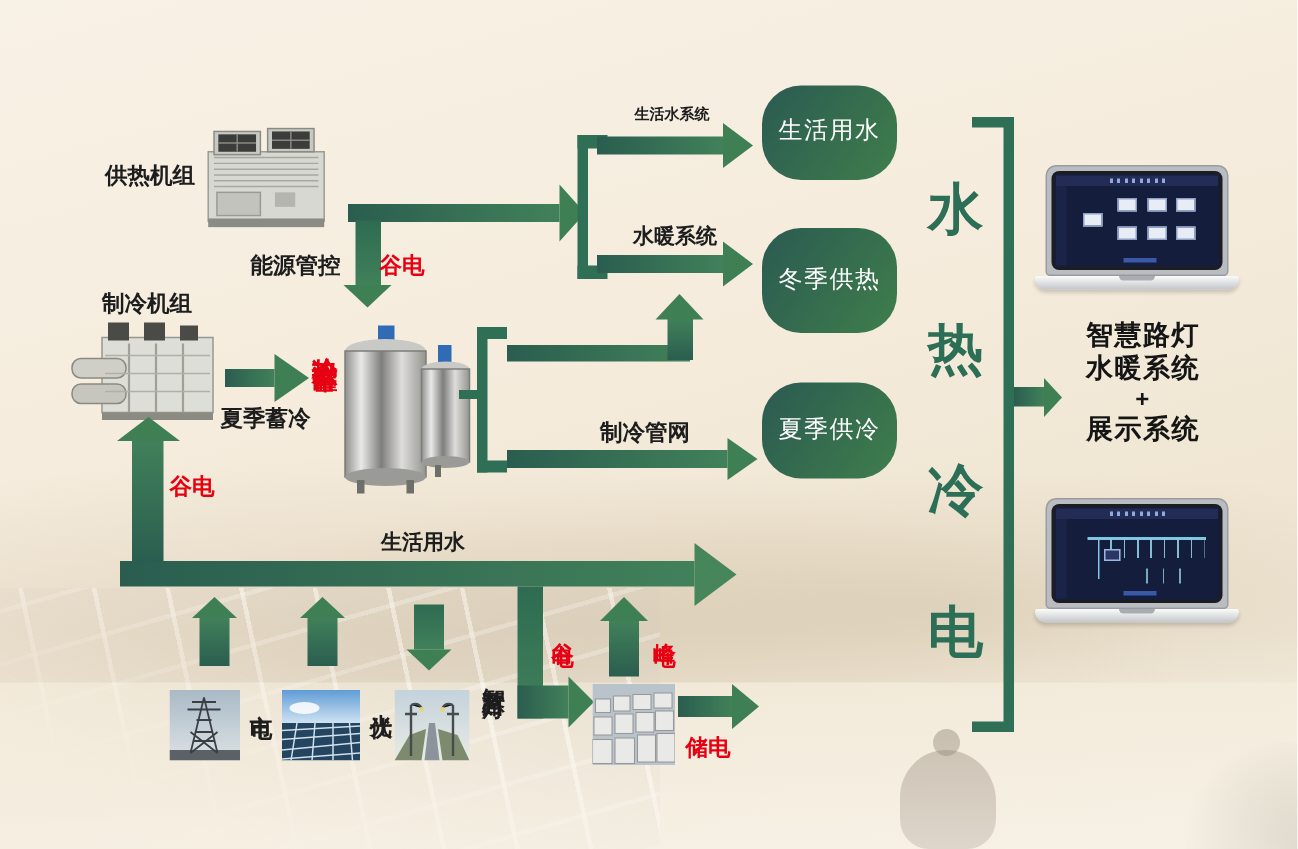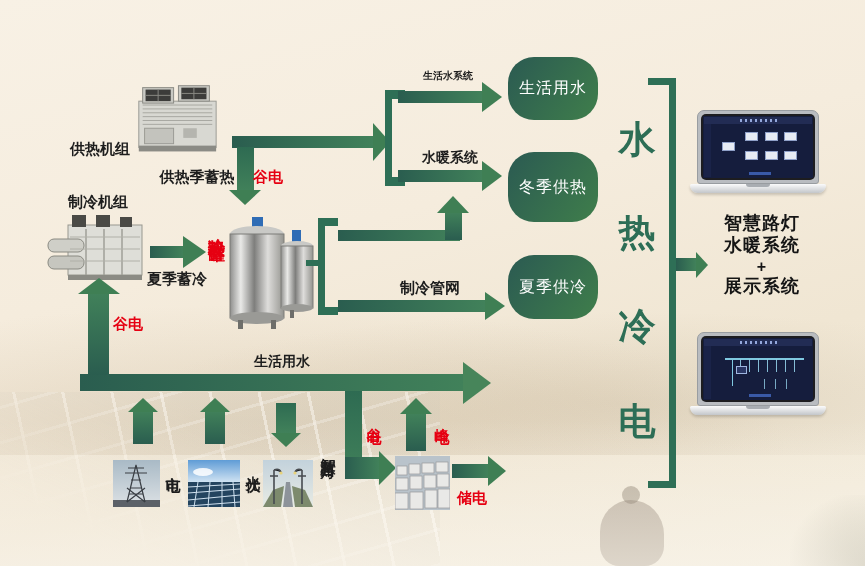--- a/index.html
+++ b/index.html
@@ -74,36 +74,36 @@
 
 <div id="canvas">
 
   <div class="bg bg-haze"></div>
   <div class="bg bg-solar"></div>
   <div class="bg bg-person-head"></div>
   <div class="bg bg-person-body"></div>
   <div class="bg bg-corner"></div>
   <div class="bg bg-bottomwash"></div>
 
-  <div class="lbl ctr" style="left:100px;top:108px;margin-top:32px;">供热机组</div>
+  <div class="lbl ctr" style="left:100px;top:108px;">供热机组</div>
   <div class="abs" style="left:133px;top:83px;">
     <svg width="87" height="75" viewBox="0 0 90 76">
       <rect x="6" y="18" width="80" height="48" fill="#d8d8d2" stroke="#9a9a94"></rect>
       <rect x="10" y="4" width="32" height="16" fill="#c9c9c3" stroke="#8a8a84"></rect>
       <rect x="47" y="2" width="32" height="16" fill="#c9c9c3" stroke="#8a8a84"></rect>
       <rect x="13" y="6" width="26" height="12" fill="#3c3c3a"></rect>
       <rect x="50" y="4" width="26" height="12" fill="#3c3c3a"></rect>
       <path d="M13 12h26 M50 10h26 M26 6v12 M63 4v12" stroke="#8a8a84" stroke-width="1"></path>
       <path d="M10 22h72 M10 26h72 M10 30h72 M10 34h72 M10 38h72 M10 42h72" stroke="#a7a7a1" stroke-width="1"></path>
       <rect x="12" y="46" width="30" height="16" fill="#c3c3bd" stroke="#9a9a94"></rect>
       <rect x="52" y="46" width="14" height="10" fill="#b5b5af"></rect>
       <rect x="6" y="64" width="80" height="6" fill="#8b8b85"></rect>
     </svg>
   </div>
-  <div class="lbl ctr" style="left:197px;top:168px;">供热季蓄热</div>
+  <div class="lbl ctr" style="left:197px;top:168px;">能源管控</div>
 
   <div class="hbar" style="left:232px;top:136px;width:141px;height:12px;"></div>
   <div class="tri" style="left:373px;top:123px;border-top:19px solid transparent;border-bottom:19px solid transparent;border-left:17px solid #3f7f54;"></div>
 
   <div class="vbar" style="left:237px;top:147px;width:17px;height:44px;"></div>
   <div class="tri" style="left:229px;top:190px;border-left:16px solid transparent;border-right:16px solid transparent;border-top:15px solid #3f7f54;"></div>
   <div class="lbl red ctr" style="left:268px;top:168px;">谷电</div>
 
   <div class="brk" style="left:385px;top:90px;width:13px;height:78px;border-width:9px 0 9px 7px;"></div>
   <div class="lbl ctr" style="left:448px;top:69px;font-size:10px;">生活水系统</div>

